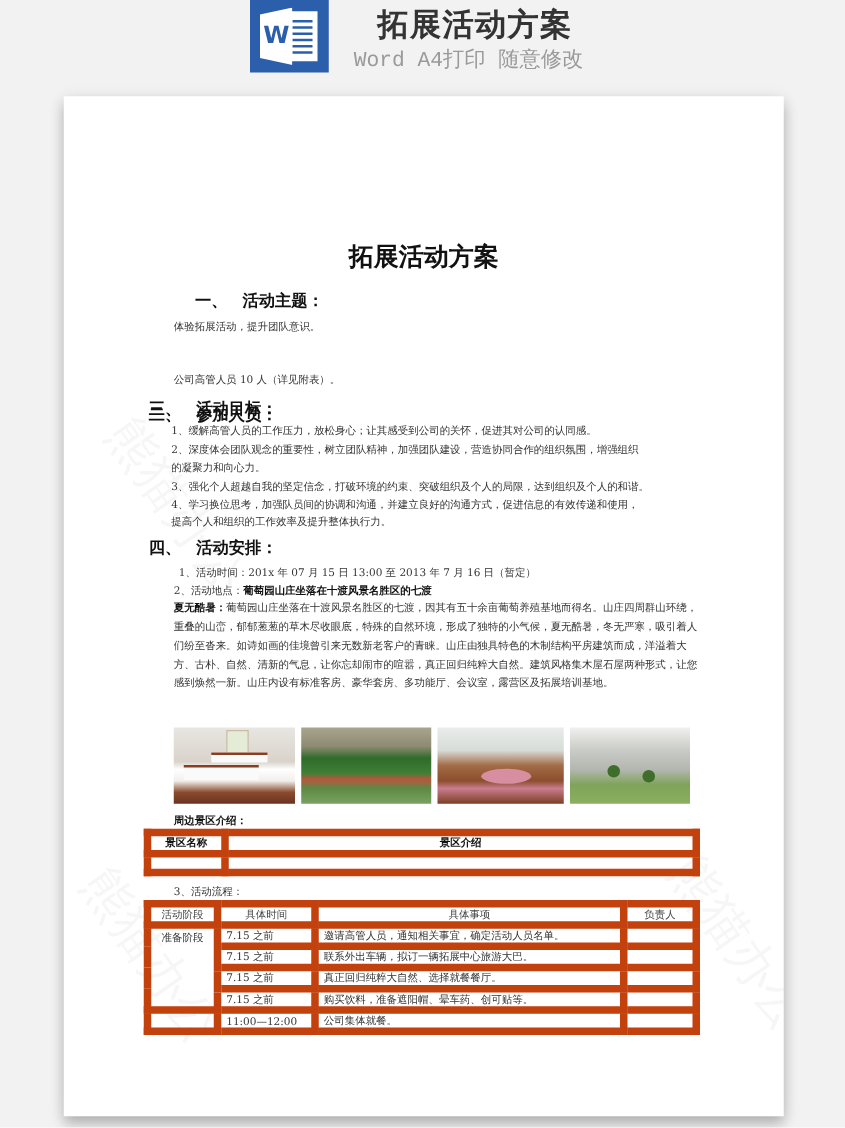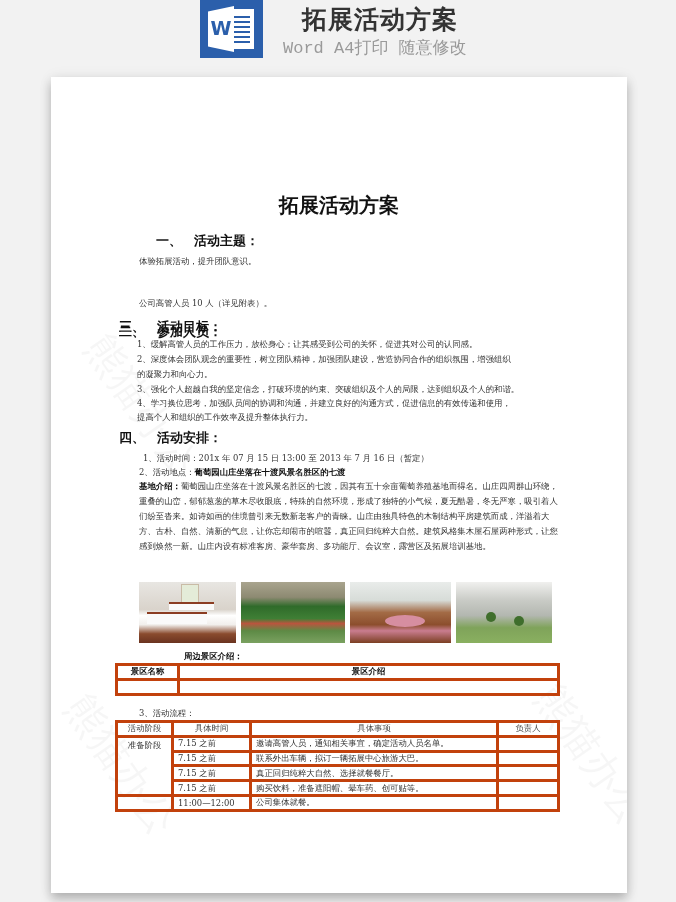--- a/index.html
+++ b/index.html
@@ -68,21 +68,21 @@
   .ph2 { left: 190px; width: 104px; background: linear-gradient(180deg,#a9a48e 0%,#8d8a72 25%,#2f6b2a 40%,#3f7f35 60%,#b9553e 68%,#5d8a45 80%,#7aa160 100%); }
   .ph3 { left: 299px; width: 101px; background: linear-gradient(180deg,#e9ecea 0%,#d7dcd8 30%,#a36b46 50%,#8c4e2d 70%,#c97d8f 80%,#7b3f22 100%); }
   .ph4 { left: 405px; width: 96px; background: linear-gradient(180deg,#f0f0ee 0%,#c9cbc6 30%,#b3b7b0 55%,#7fa35a 75%,#8ab060 100%); }
   .ph1 .bed { position:absolute; left:8px; top:30px; width:60px; height:12px; background:#fafafa; border-top:2px solid #8b3d22; }
   .ph1 .bed2 { position:absolute; left:30px; top:20px; width:45px; height:8px; background:#fafafa; border-top:2px solid #8b3d22; }
   .ph1 .win { position:absolute; left:42px; top:2px; width:18px; height:20px; background:#e4ecd8; border:1px solid #c9bba6; }
   .ph3 .table { position:absolute; left:35px; top:33px; width:40px; height:12px; border-radius:50%; background:#d68ea0; }
   .ph4 .tree { position:absolute; width:10px; height:10px; border-radius:50%; background:#3f6e2c; }
   
   table { position: absolute; border-collapse: collapse; font-size: 8.4px; color: #333; }
-  td, th { border: 3px solid #c2410c; font-weight: normal; height: 14.8px; padding: 0 4px; white-space: nowrap; }
+  td, th { border: 6px solid #c2410c; font-weight: normal; height: 14.8px; padding: 0 4px; white-space: nowrap; }
   th { text-align: center; }
   .t1 { left: 64px; top: 586px; width: 445px; }
   .t1 th { font-family: "DejaVu Sans", sans-serif; font-weight: bold; color: #111; }
   .t2 { left: 64px; top: 643px; width: 445px; }
   .t2 th { color: #444; }
   .t2 td.stage { text-align: center; vertical-align: top; padding-top: 2px; }
   .t2 td.noborder-b { border-bottom: none; }
   .t2 td.noborder-t { border-top: none; }
 </style>
 </head>
@@ -133,38 +133,38 @@
   <div class="p" style="left:86px; top:333px;">提高个人和组织的工作效率及提升整体执行力。</div>
 
   <div class="h1" style="top:352px;">
     <span class="num">四、</span><span>活动安排：</span>
   </div>
   <div class="p" style="left:92px; top:374px;">1、活动时间：201x 年 07 月 15 日 13:00 至 2013 年 7 月 16 日（暂定）</div>
   <div class="p" style="left:88px; top:388px;">
     <span>2、活动地点：</span><b>葡萄园山庄坐落在十渡风景名胜区的七渡</b>
   </div>
   <div class="para" style="top:402px;">
-    <b>基地介绍：</b><span>葡萄园山庄坐落在十渡风景名胜区的七渡，因其有五十余亩葡萄养殖基地而得名。山庄四周群山环绕，重叠的山峦，郁郁葱葱的草木尽收眼底，特殊的自然环境，形成了独特的小气候，夏无酷暑，冬无严寒，吸引着人们纷至沓来。如诗如画的佳境曾引来无数新老客户的青睐。山庄由独具特色的木制结构平房建筑而成，洋溢着大方、古朴、自然、清新的气息，让你忘却闹市的喧嚣，真正回归纯粹大自然。建筑风格集木屋石屋两种形式，让您感到焕然一新。山庄内设有标准客房、豪华套房、多功能厅、会议室，露营区及拓展培训基地。</span>
+    <b>夏无酷暑：</b><span>葡萄园山庄坐落在十渡风景名胜区的七渡，因其有五十余亩葡萄养殖基地而得名。山庄四周群山环绕，重叠的山峦，郁郁葱葱的草木尽收眼底，特殊的自然环境，形成了独特的小气候，夏无酷暑，冬无严寒，吸引着人们纷至沓来。如诗如画的佳境曾引来无数新老客户的青睐。山庄由独具特色的木制结构平房建筑而成，洋溢着大方、古朴、自然、清新的气息，让你忘却闹市的喧嚣，真正回归纯粹大自然。建筑风格集木屋石屋两种形式，让您感到焕然一新。山庄内设有标准客房、豪华套房、多功能厅、会议室，露营区及拓展培训基地。</span>
   </div>
 
   <div class="photo ph1">
     <div class="win"></div>
       <div class="bed2"></div>
       <div class="bed"></div>
   </div>
   <div class="photo ph2"></div>
   <div class="photo ph3">
     <div class="table"></div>
   </div>
   <div class="photo ph4">
     <div class="tree" style="left:30px; top:30px;"></div>
     <div class="tree" style="left:58px; top:34px;"></div>
   </div>
 
-  <div class="p" style="left:88px; top:572px;margin-left:45px;">
+  <div class="p" style="left:88px; top:572px;">
     <b>周边景区介绍：</b>
   </div>
   <table class="t1">
     <tbody>
         <tr>
       <th style="width:62px;">景区名称</th>
       <th>景区介绍</th>
     </tr>
     <tr>
       <td></td>

